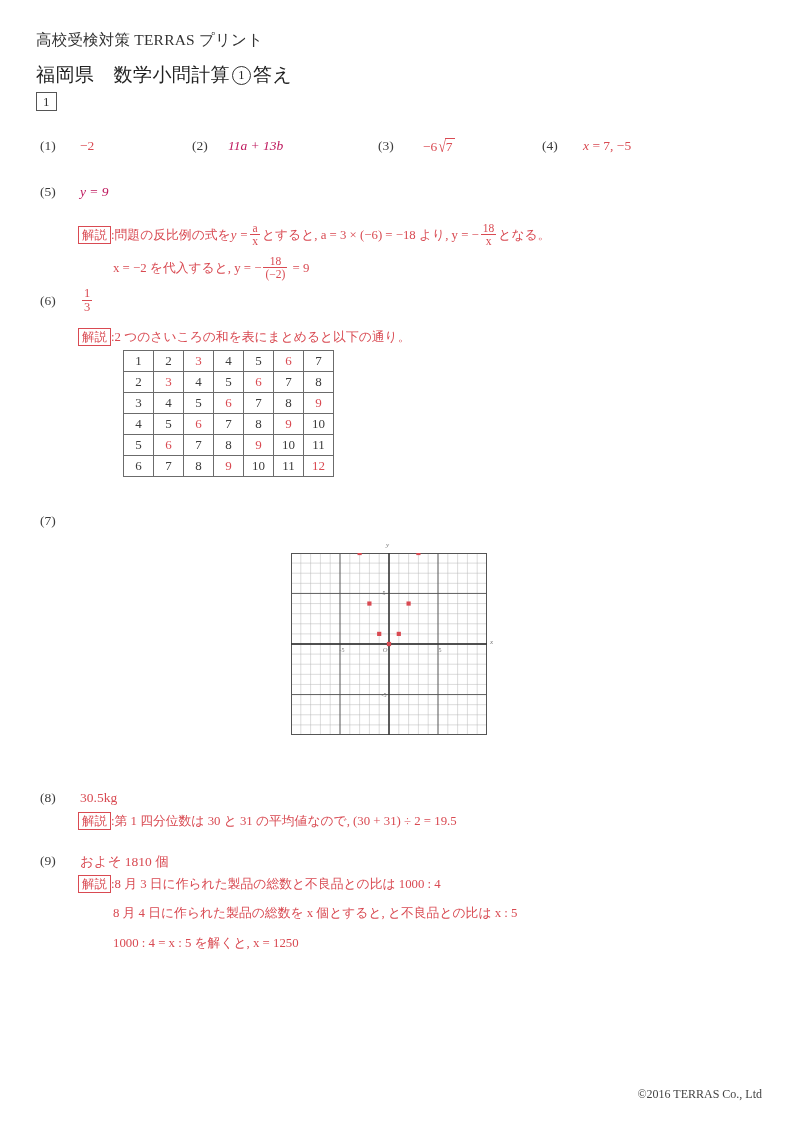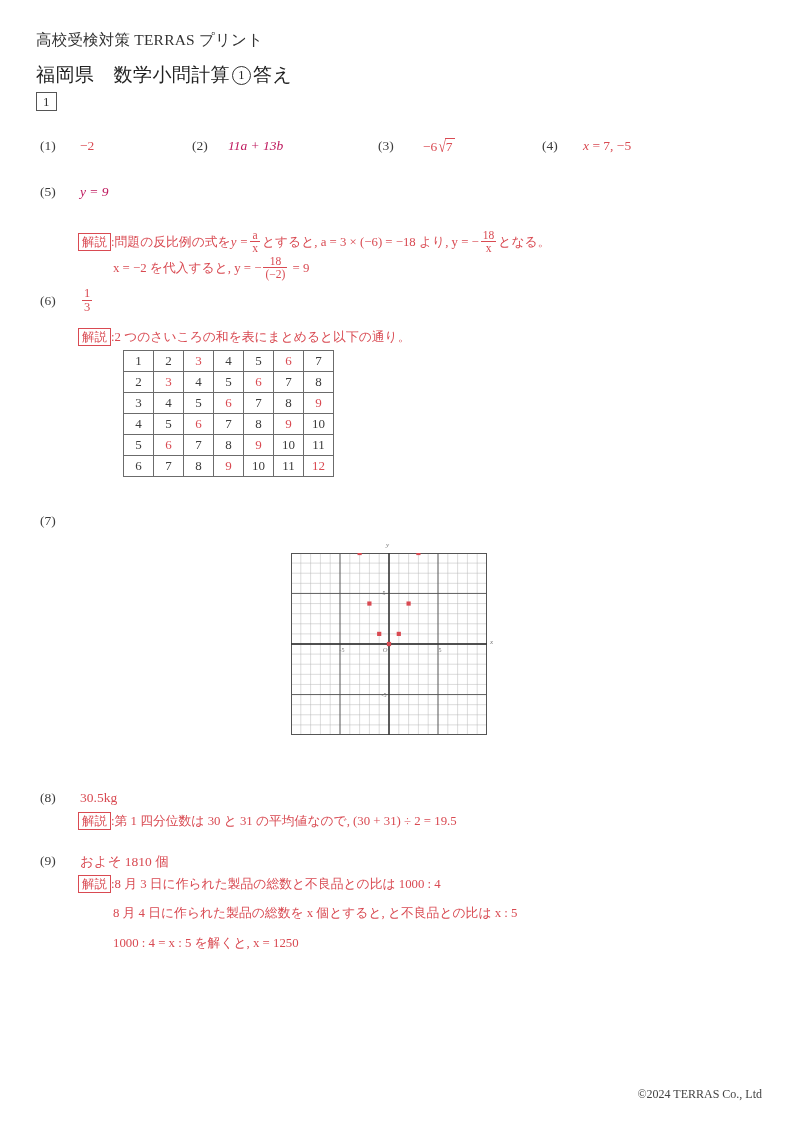--- a/index.html
+++ b/index.html
@@ -81,21 +81,21 @@
   <div class="qlabel" style="left:378px;top:138px;">(3)</div>
   <div class="ansr" style="left:415px;top:138px;margin-left:8px;"><span>−6</span><span class="sqrt"><span class="rad">√</span><span class="arg">7</span></span></div>
 
   <div class="qlabel" style="left:542px;top:138px;">(4)</div>
   <div class="ansr" style="left:583px;top:138px;"><i class="v">x</i>
       <span>= 7, −5</span></div>
 
   <div class="qlabel" style="left:40px;top:184px;">(5)</div>
   <div class="ans" style="left:80px;top:184px;">y = 9</div>
 
-  <div class="expl" style="left:78px;top:230px;">
+  <div class="expl" style="left:78px;top:223px;">
     <span class="kbox">解説</span><span>:問題の反比例の式を</span><i class="v">y =</i><span class="frac"><span class="num">a</span><span class="den">x</span></span><span>とすると, a = 3 × (−6) = −18 より, y = −</span><span class="frac"><span class="num">18</span><span class="den">x</span></span><span>となる。</span>
   </div>
 
   <div class="expl" style="left:113px;top:256px;">
     <span>x = −2 を代入すると, y = −</span><span class="frac"><span class="num">18</span><span class="den">(−2)</span></span>
     <span>= 9</span>
   </div>
 
   <div class="qlabel" style="left:40px;top:293px;">(6)</div>
   <div class="ansr" style="left:80px;top:288px;">
@@ -244,14 +244,14 @@
   </div>
 
   <div class="qlabel" style="left:40px;top:853px;">(9)</div>
   <div class="ansr" style="left:80px;top:853px;">およそ 1810 個</div>
   <div class="expl" style="left:78px;top:875px;">
     <span class="kbox">解説</span><span>:8 月 3 日に作られた製品の総数と不良品との比は 1000 : 4</span>
   </div>
   <div class="expl" style="left:113px;top:905px;">8 月 4 日に作られた製品の総数を x 個とすると, と不良品との比は x : 5</div>
   <div class="expl" style="left:113px;top:935px;">1000 : 4 = x : 5 を解くと, x = 1250</div>
 
-  <div class="footer">©2024 TERRAS Co., Ltd</div>
+  <div class="footer">©2016 TERRAS Co., Ltd</div>
 </div>
 
 </body></html>

